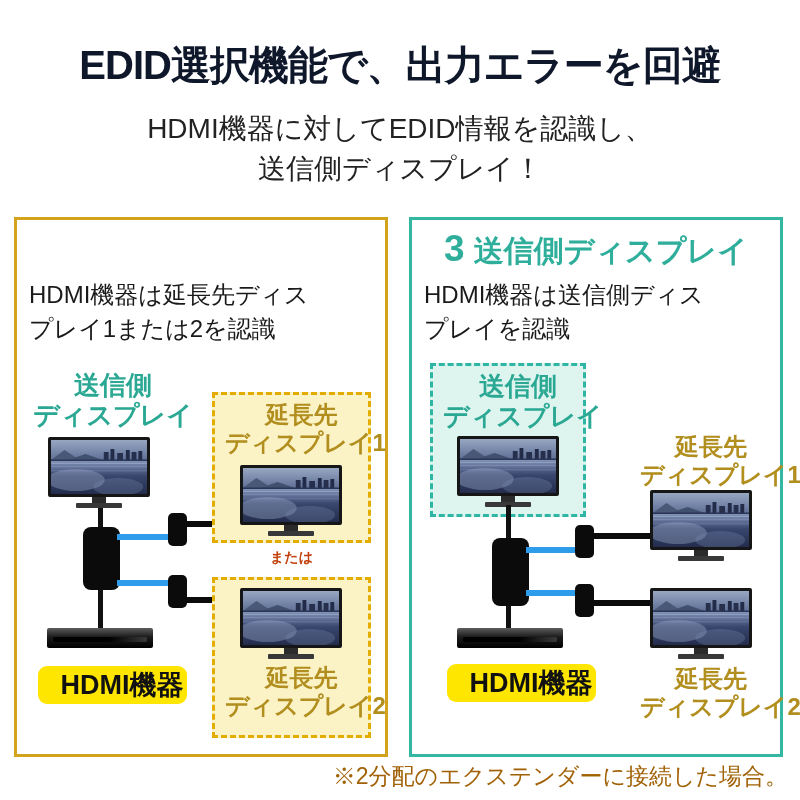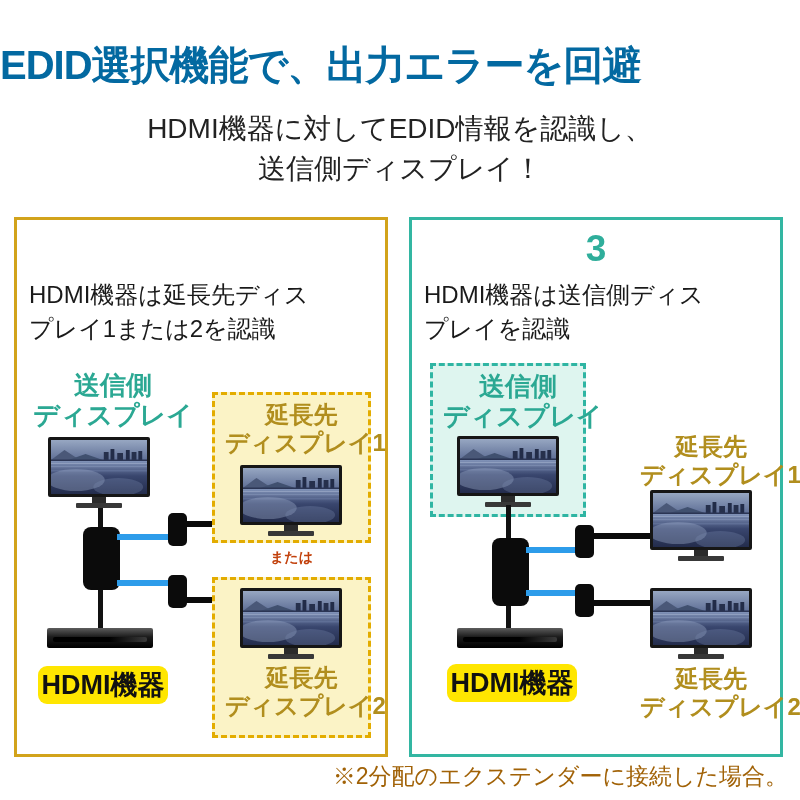--- a/index.html
+++ b/index.html
@@ -1,22 +1,22 @@
 <!DOCTYPE html>
 <html><head>
 <meta charset="utf-8">
 <style>
   html,body{margin:0;padding:0;background:#fff;}
   #page{position:relative;width:800px;height:800px;background:#fff;overflow:hidden;
         font-family:"Liberation Sans",sans-serif;color:#1a1a1a;}
   .abs{position:absolute;}
 
   
-  .title{left:0;top:38px;width:800px;font-size:40px;font-weight:bold;
-         letter-spacing:-1px;color:#0369a1;}
+  .title{left:0;top:38px;width:800px;text-align:center;font-size:40px;font-weight:bold;
+         letter-spacing:-1px;color:#0f172a;}
   .subtitle{left:0;width:800px;text-align:center;font-size:28px;font-weight:500;color:#222;}
   .sub1{top:110px;} .sub2{top:150px;}
 
   
   .panel{position:absolute;width:374px;height:540px;background:#fff;box-sizing:border-box;}
   .panel-left {left:14px; top:217px;border:3px solid #d2a31b;}
   .panel-right{left:409px;top:217px;border:3px solid #33b6a2;}
 
   .panel-head{position:absolute;left:0;top:8px;width:100%;display:flex;justify-content:center;
               align-items:baseline;gap:9px;white-space:nowrap;}
@@ -39,21 +39,21 @@
   .cable-blue{position:absolute;height:6px;background:#2d9cea;}
   .cable-black{position:absolute;height:6px;background:#0b0b0b;}
 
   .player{position:absolute;width:106px;height:20px;border-radius:2px;
           background:linear-gradient(#5d5d5d,#1b1b1b 45%,#000);}
   .player::before{content:"";position:absolute;left:6%;right:6%;top:45%;height:5px;
           background:linear-gradient(90deg,#000 60%,#3a3a3a);border-radius:2px;}
 
   .badge{position:absolute;width:130px;height:38px;background:#ffe600;border-radius:9px;
          display:flex;align-items:center;justify-content:center;
-         font-size:27px;font-weight:bold;color:#111;white-space:nowrap;}
+         font-size:27px;font-weight:bold;color:#111;white-space:nowrap;padding-left:19px;}
 
   .dashed-box{position:absolute;box-sizing:border-box;}
   .dashed-gold{border:3px dashed #e3ac00;background:#fbf3c6;}
   .dashed-teal{border:3px dashed #2fb5a3;background:#def5ef;}
 
   .diagram-label{position:absolute;text-align:center;font-weight:bold;line-height:1.16;white-space:nowrap;margin-left:10px;}
   .lbl-teal{color:#2ba893;font-size:26px;}
   .lbl-bronze{color:#b18e1e;font-size:24px;}
   .lbl-line{display:block;}
 
@@ -170,20 +170,21 @@
       <div class="diagram-label lbl-bronze" style="left:0;top:84px;width:153px;">
         <span class="lbl-line">延長先</span>
         <span class="lbl-line">ディスプレイ2</span>
       </div>
     </div>
   </div>
 
   <div class="panel panel-right">
     <div class="panel-head">
       <span class="panel-num teal-text">3</span>
+      <span class="panel-heading teal-text">送信側ディスプレイ</span>
     </div>
     <div class="panel-body">
       <span class="lbl-line">HDMI機器は送信側ディス</span>
       <span class="lbl-line">プレイを認識</span>
     </div>
 
     <div class="dashed-box dashed-teal" style="left:18px;top:143px;width:156px;height:154px;">
       <div class="diagram-label lbl-teal" style="left:0;top:5px;width:150px;">
         <span class="lbl-line">送信側</span>
         <span class="lbl-line">ディスプレイ</span>

